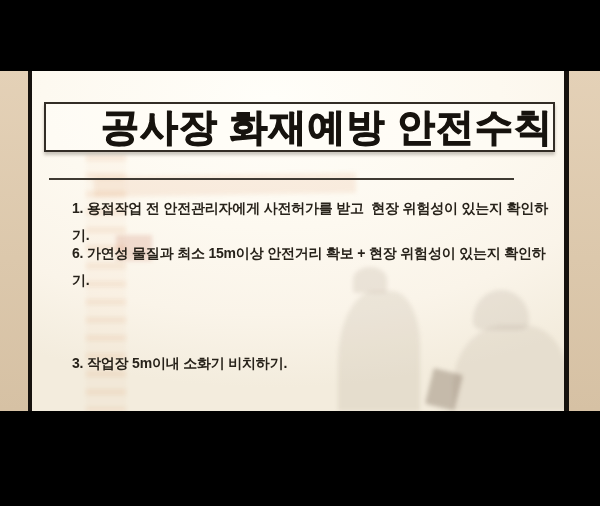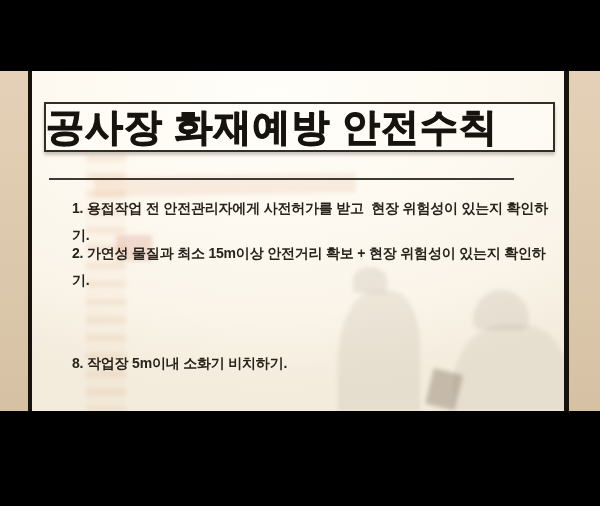--- a/index.html
+++ b/index.html
@@ -97,21 +97,21 @@
   .title-box {
     position: absolute;
     left: 12px; top: 31px;
     width: 511px; height: 50px;
     box-sizing: border-box;
     border: 2px solid #332d26;
     background: rgba(255, 253, 248, 0.55);
     box-shadow: 0 3px 3px rgba(70, 58, 45, 0.28);
     display: flex;
     align-items: center;
-    justify-content: flex-start;
+    justify-content: flex-end;
   }
   .title-text {
     margin: 0;
     font-size: 38px;
     font-weight: 900;
     line-height: 1;
     letter-spacing: 1px;
     color: #17130e;
     -webkit-text-stroke: 1.1px #17130e;
     white-space: nowrap;
@@ -166,26 +166,26 @@
         <h1 class="title-text">공사장 화재예방 안전수칙</h1>
       </div>
 
       <div class="divider"></div>
 
       <div class="rule r1">
         <span class="rule-line">1. 용접작업 전 안전관리자에게 사전허가를 받고  현장 위험성이 있는지 확인하기.</span>
       </div>
 
       <div class="rule r2">
-        <span class="rule-line">2. 가연성 물질과 최소 15m이상 안전거리 확보 + 현장 위험성이 있는지 확인하기.</span>
+        <span class="rule-line">6. 가연성 물질과 최소 15m이상 안전거리 확보 + 현장 위험성이 있는지 확인하기.</span>
       </div>
 
 
       <div class="rule r4">
-        <span class="rule-line">8. 작업장 5m이내 소화기 비치하기.</span>
+        <span class="rule-line">3. 작업장 5m이내 소화기 비치하기.</span>
       </div>
 
     </div>
   </div>
 
   <div class="letterbox bottom"></div>
 
 </div>
 
 </body></html>

